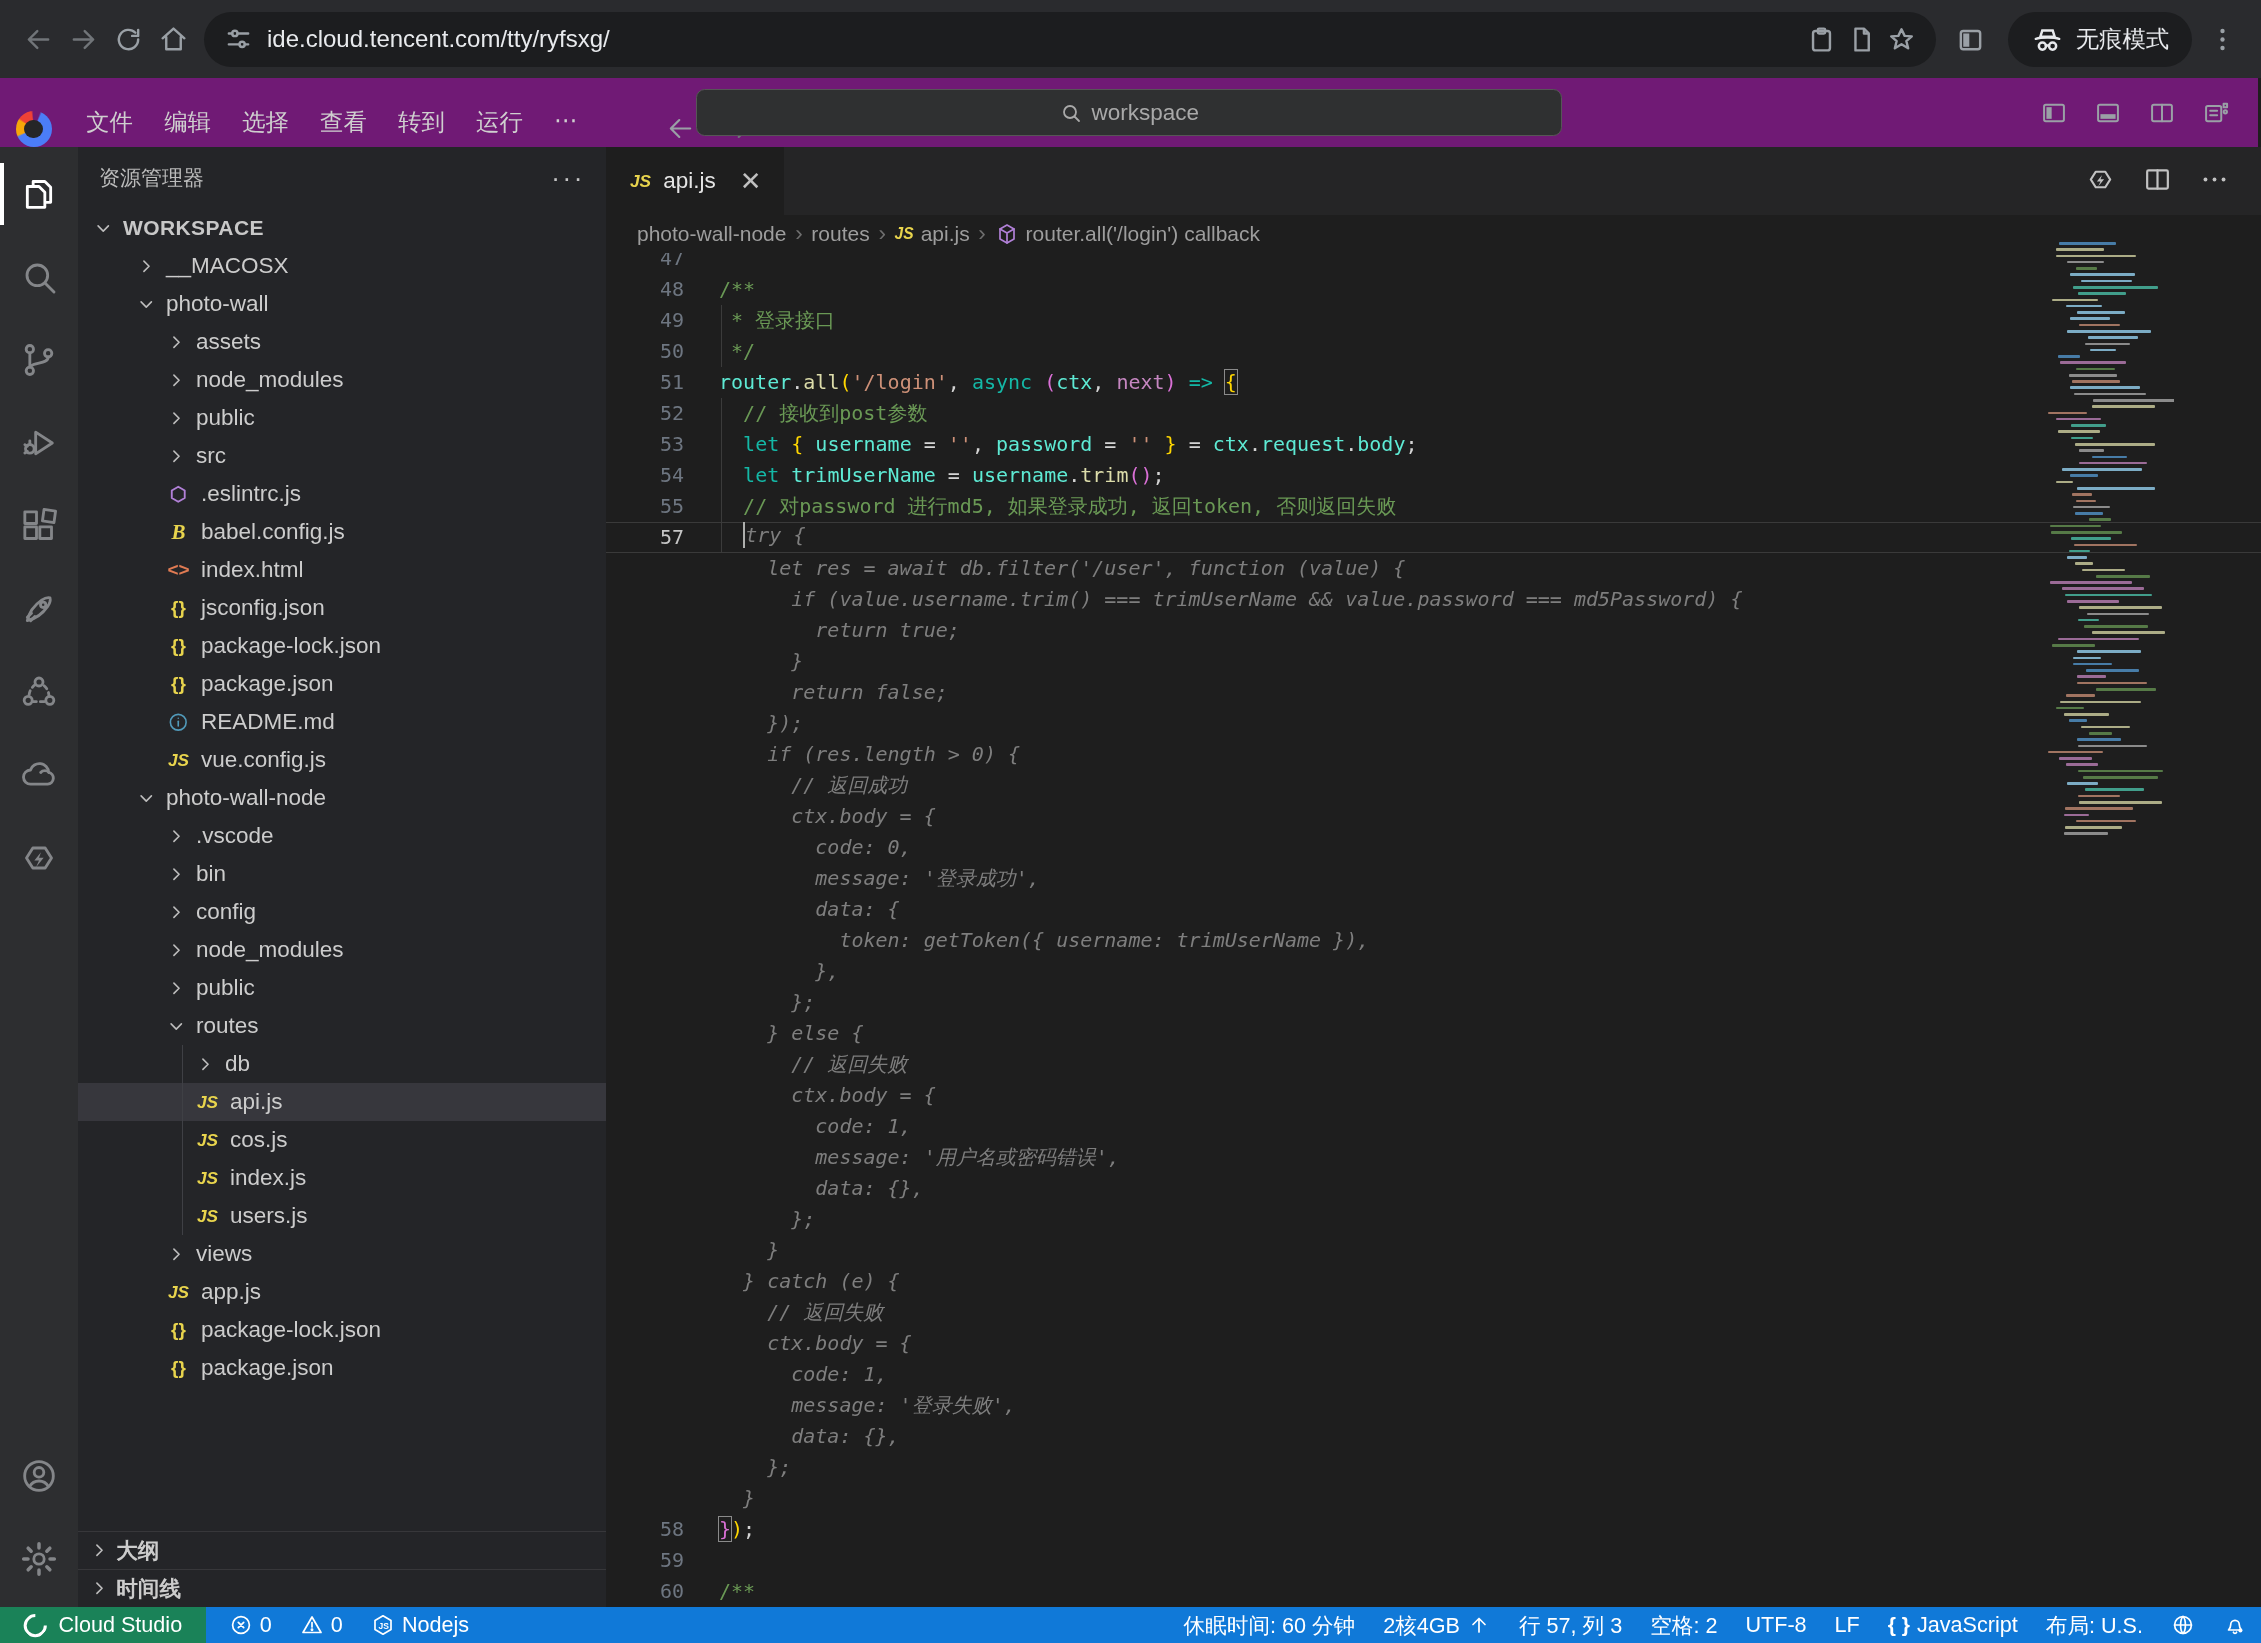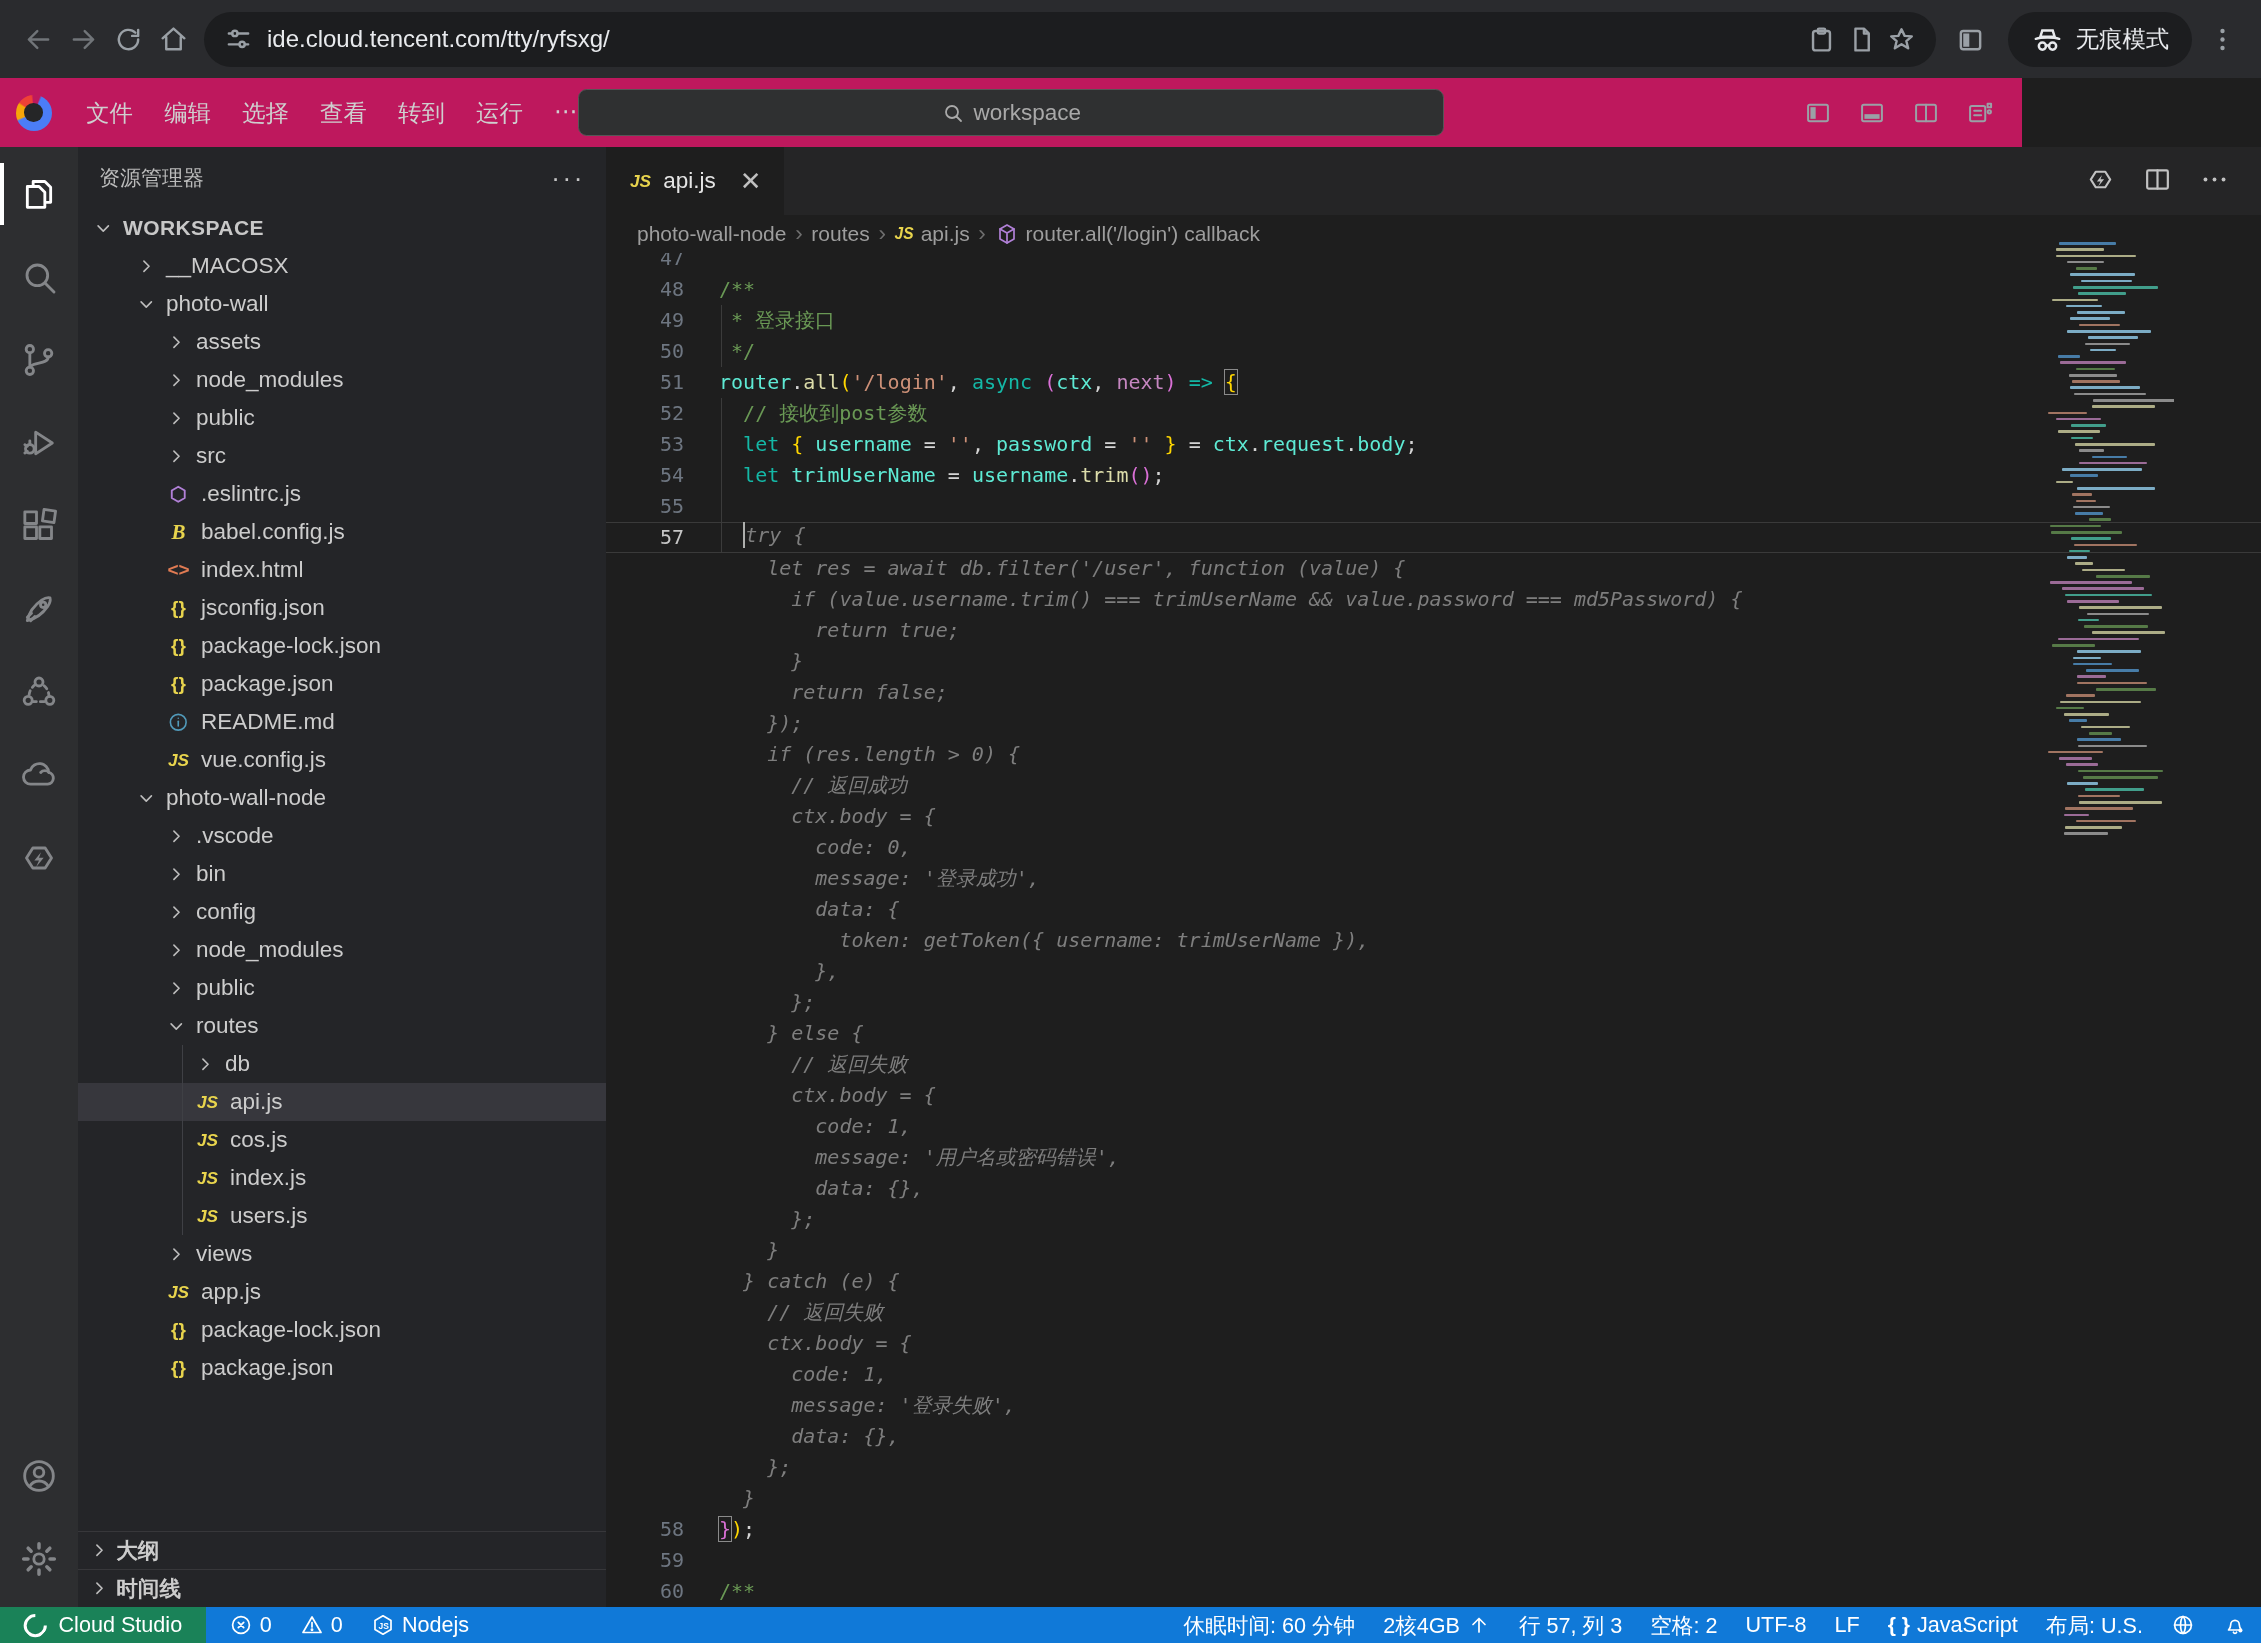--- a/index.html
+++ b/index.html
@@ -11,21 +11,21 @@
   .bicon { width:45px; height:45px; display:flex; align-items:center; justify-content:center; color:#9aa0a6; flex:0 0 auto; border-radius:50%; }
   .bicon svg { width:29px; height:29px; }
   .bicon.dim { color:#717579; }
   .omnibox { flex:1; height:55px; margin:0 12px 0 8.7px; background:#1c1d1f; border-radius:28px; display:flex; align-items:center; padding:0 14px; min-width:0; }
   .omnibox .bicon { width:40px; height:40px; }
   .url-text { color:#e8eaed; font-size:24px; margin-left:8.7px; flex:1; white-space:nowrap; overflow:hidden; }
   .incog-chip { height:55px; background:#1c1d1f; border-radius:28px; display:flex; align-items:center; gap:12px; padding:0 22.5px; margin:0 8.7px 0 15.6px; color:#e8eaed; font-size:23.4px; flex:0 0 auto; }
   .incog-chip svg { width:33px; height:33px; }
 
   
-  .menu-bar { position:absolute; left:0; top:78px; width:2022px; height:69px; background:#be185d; display:flex; align-items:center; padding:0 15.6px; }
+  .menu-bar { position:absolute; left:0; top:78px; width:2258px; height:69px; background:#701a75; display:flex; align-items:flex-end; padding:0 15.6px; }
   .cs-logo { width:36px; height:36px; border-radius:50%; background:conic-gradient(from 120deg,#4b7df7 0 34%,#f6a609 36% 50%,#ef4136 52% 64%,rgba(0,0,0,0) 66% 72%,#4b7df7 74% 100%); position:relative; flex:0 0 auto; margin-right:19px; }
   .cs-logo::after { content:""; position:absolute; inset:8.7px; border-radius:50%; background:#252627; }
   .menu-item { color:#cfcfcf; font-size:23.4px; padding:8.7px 15.6px; border-radius:7px; white-space:nowrap; }
   .nav-arrows { display:flex; gap:19px; margin-left:69px; color:#9a9a9a; }
   .nav-arrows .bicon { width:38px; height:38px; }
   .ws-search { position:absolute; left:50%; top:11.3px; transform:translateX(-50%); width:866px; height:47px; background:#2f3031; border:0.9px solid #565656; border-radius:8.7px; display:flex; align-items:center; justify-content:center; gap:8.7px; color:#a9a9a9; font-size:22.5px; }
   .ws-search svg { width:24px; height:24px; }
   .menu-right { position:absolute; right:19px; top:0; height:69px; display:flex; align-items:center; gap:7px; color:#b8b8b8; }
   .menu-right .bicon { width:47px; height:47px; border-radius:7px; }
   .menu-right svg { width:28px; height:28px; }
@@ -659,21 +659,21 @@
       </div>
     <div class="code-area" id="code-area">
         <div class="crow" style="margin-top: -10.4px;"><span class="ln">47</span><span class="ct"></span></div>
         <div class="crow"><span class="ln">48</span><span class="ct"><span class="c-com">/**</span></span></div>
         <div class="crow guided"><span class="ln">49</span><span class="ct"><span class="c-com"> * 登录接口</span></span></div>
         <div class="crow guided"><span class="ln">50</span><span class="ct"><span class="c-com"> */</span></span></div>
         <div class="crow"><span class="ln">51</span><span class="ct"><span class="c-var">router</span><span class="c-pun">.</span><span class="c-fn">all</span><span class="c-b1">(</span><span class="c-str">'/login'</span><span class="c-pun">, </span><span class="c-kw">async</span><span class="c-pun"> </span><span class="c-b2">(</span><span class="c-var">ctx</span><span class="c-pun">, </span><span class="c-mag">next</span><span class="c-b2">)</span><span class="c-pun"> </span><span class="c-kw">=&gt;</span><span class="c-pun"> </span><span class="c-b1 bm">{</span></span></div>
         <div class="crow guided"><span class="ln">52</span><span class="ct"><span class="c-pun">  </span><span class="c-com">// 接收到post参数</span></span></div>
         <div class="crow guided"><span class="ln">53</span><span class="ct"><span class="c-pun">  </span><span class="c-kw">let </span><span class="c-b1">{ </span><span class="c-var">username</span><span class="c-pun"> = </span><span class="c-str">''</span><span class="c-pun">, </span><span class="c-var">password</span><span class="c-pun"> = </span><span class="c-str">''</span><span class="c-b1"> }</span><span class="c-pun"> = </span><span class="c-var">ctx</span><span class="c-pun">.</span><span class="c-var">request</span><span class="c-pun">.</span><span class="c-var">body</span><span class="c-pun">;</span></span></div>
         <div class="crow guided"><span class="ln">54</span><span class="ct"><span class="c-pun">  </span><span class="c-kw">let </span><span class="c-var">trimUserName</span><span class="c-pun"> = </span><span class="c-var">username</span><span class="c-pun">.</span><span class="c-fn">trim</span><span class="c-b2">()</span><span class="c-pun">;</span></span></div>
-        <div class="crow guided"><span class="ln">55</span><span class="ct"><span class="c-pun">  </span></span></div>
+        <div class="crow guided"><span class="ln">55</span><span class="ct"><span class="c-pun">  </span><span class="c-com">// 对password 进行md5, 如果登录成功, 返回token, 否则返回失败</span></span></div>
         <div class="crow cur-line guided"><span class="ln">57</span><span class="ct"><span class="c-pun">  </span><span class="cursor"></span><span class="c-ghost">try {</span></span></div>
         <div class="crow"><span class="ln"></span><span class="ct"><span class="c-ghost">    let res = await db.filter('/user', function (value) {</span></span></div>
         <div class="crow"><span class="ln"></span><span class="ct"><span class="c-ghost">      if (value.username.trim() === trimUserName &amp;&amp; value.password === md5Password) {</span></span></div>
         <div class="crow"><span class="ln"></span><span class="ct"><span class="c-ghost">        return true;</span></span></div>
         <div class="crow"><span class="ln"></span><span class="ct"><span class="c-ghost">      }</span></span></div>
         <div class="crow"><span class="ln"></span><span class="ct"><span class="c-ghost">      return false;</span></span></div>
         <div class="crow"><span class="ln"></span><span class="ct"><span class="c-ghost">    });</span></span></div>
         <div class="crow"><span class="ln"></span><span class="ct"><span class="c-ghost">    if (res.length &gt; 0) {</span></span></div>
         <div class="crow"><span class="ln"></span><span class="ct"><span class="c-ghost">      // 返回成功</span></span></div>
         <div class="crow"><span class="ln"></span><span class="ct"><span class="c-ghost">      ctx.body = {</span></span></div>

